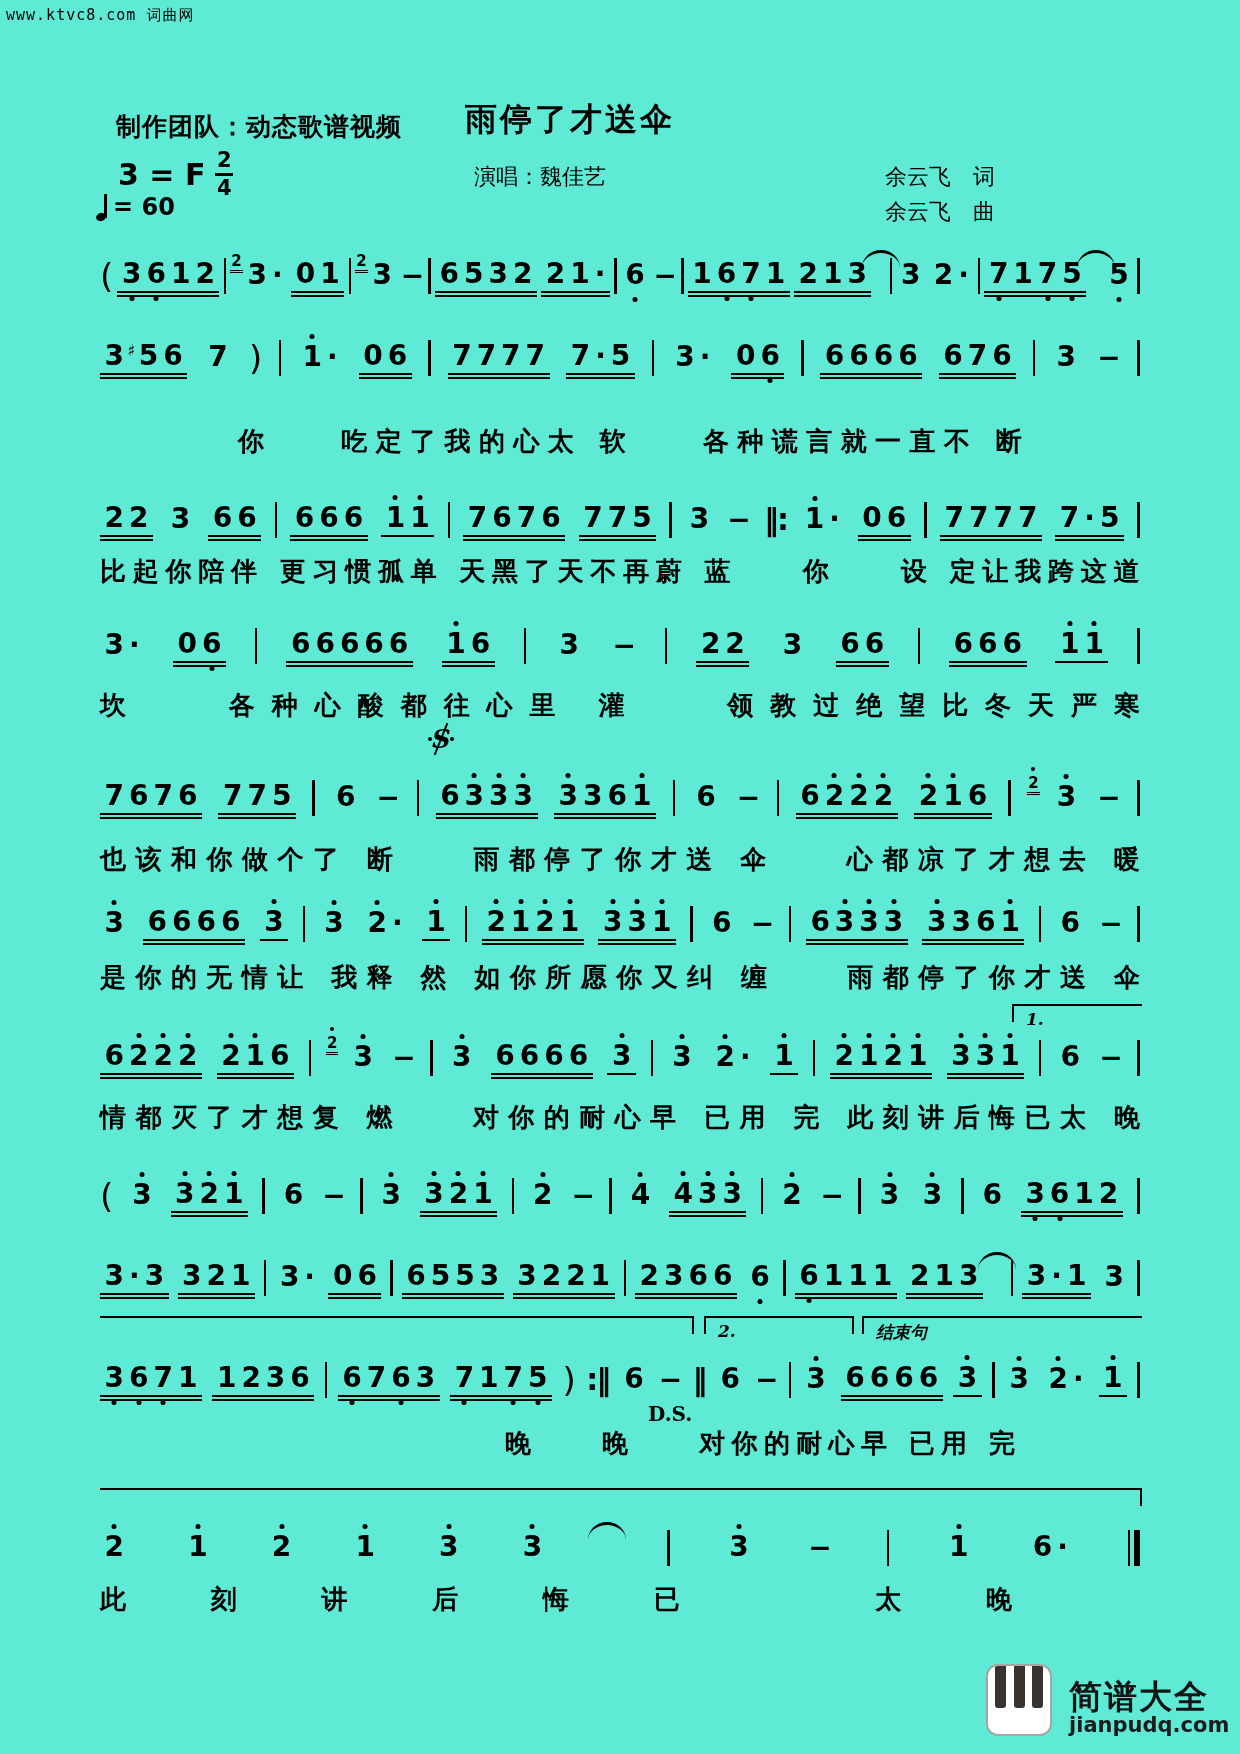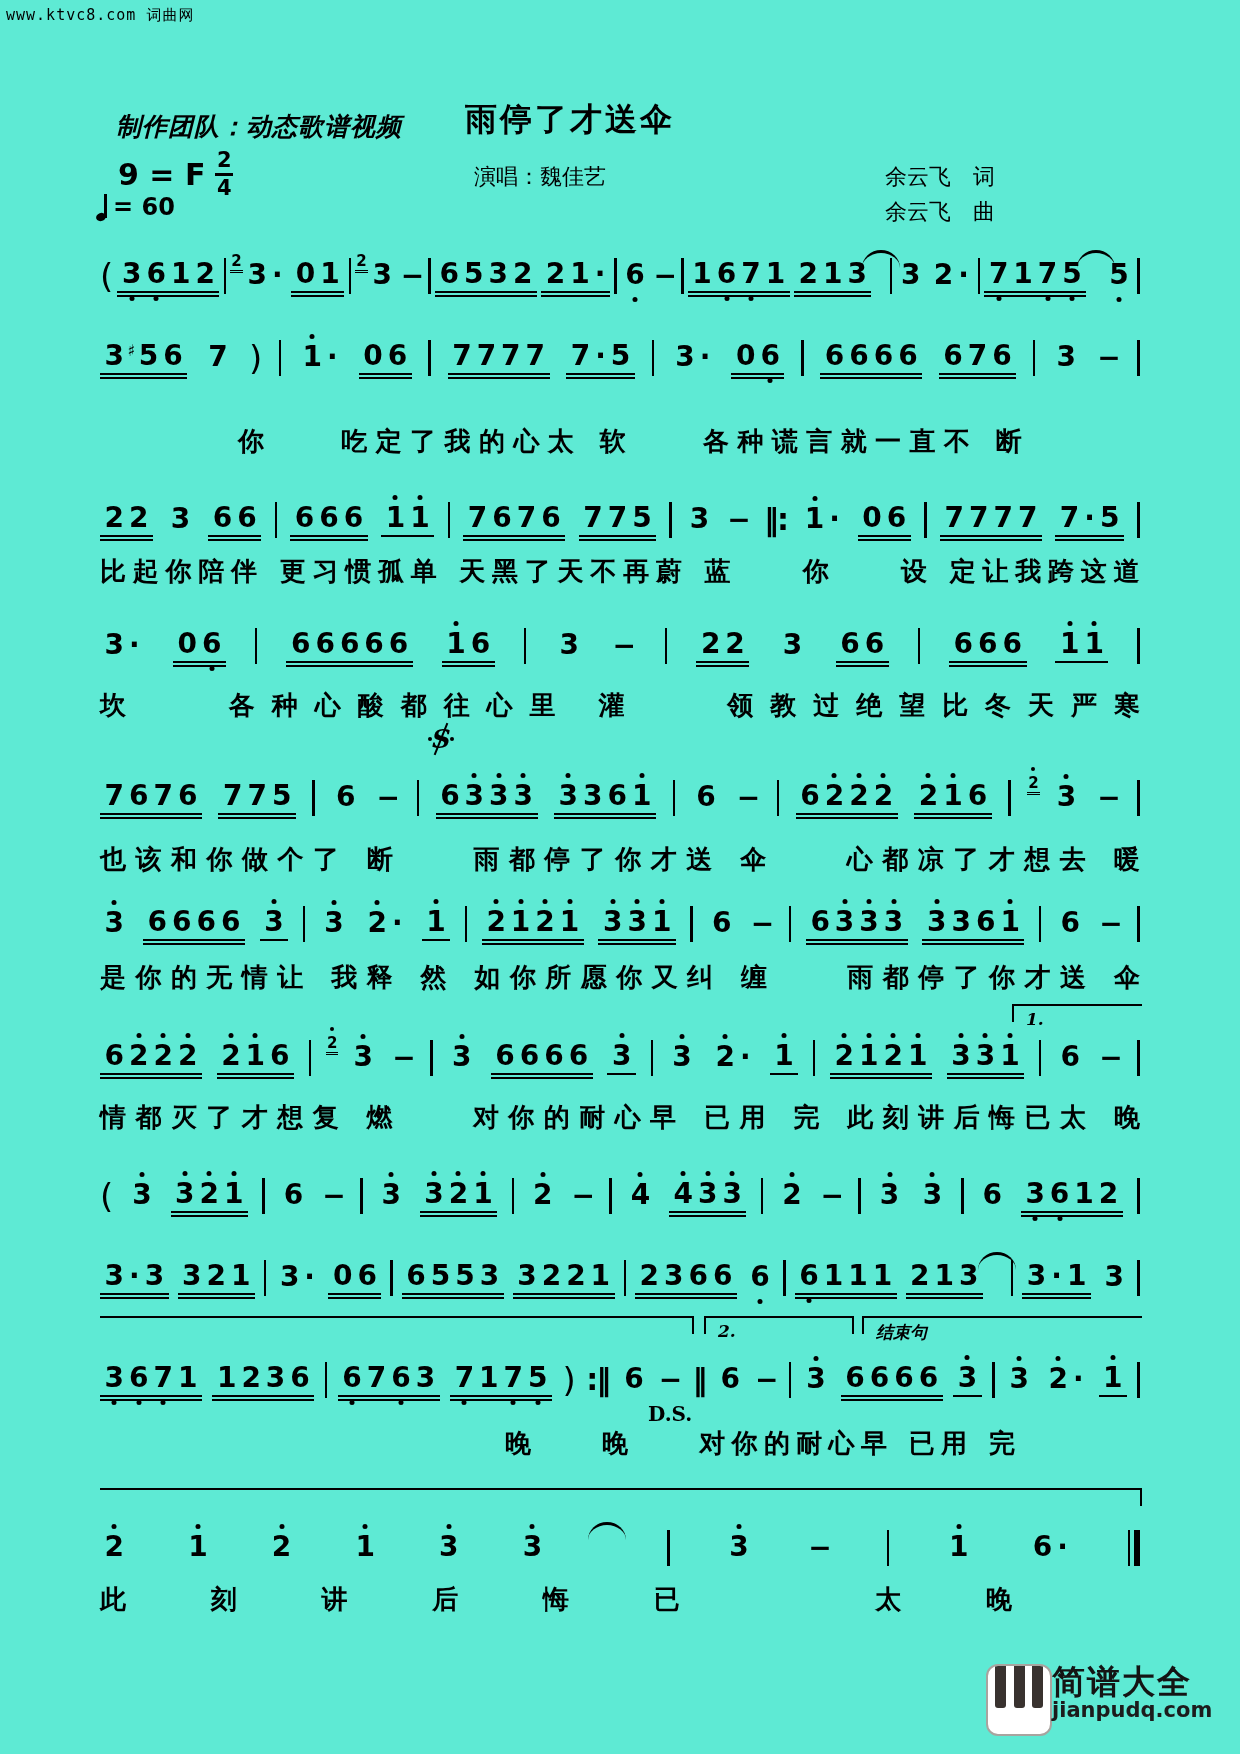--- a/index.html
+++ b/index.html
@@ -1,20 +1,20 @@
 <!DOCTYPE html>
 <html><head>
 <meta charset="utf-8">
 <style>
   html,body{margin:0;padding:0;background:#fff}
   .page{position:relative;width:1240px;height:1754px;background:#5eead4;color:#000;
         font-family:"DejaVu Sans",sans-serif;overflow:hidden}
   .abs{position:absolute}
   .wm{left:6px;top:6px;font-family:"DejaVu Sans Mono",monospace;font-size:15px;letter-spacing:1px}
-  .team{left:116px;top:110px;font-size:25px;font-weight:bold;font-style:italic;letter-spacing:1px}
+  .team{left:116px;top:110px;font-size:25px;font-weight:bold;letter-spacing:1px}
   .title{left:400px;top:98px;width:340px;text-align:center;font-size:32px;font-weight:bold;letter-spacing:3px}
   .keysig{left:118px;top:150px;display:flex;align-items:center;gap:10px;font-size:30px;font-weight:bold}
   .frac{display:inline-flex;flex-direction:column;align-items:center;font-size:21px;font-weight:bold;line-height:1}
   .fbar{width:18px;height:3px;background:#000;margin:2px 0}
   .tempo{left:96px;top:192px;display:flex;align-items:center;font-size:24px;font-weight:bold}
   .qnote{position:relative;width:15px;height:30px;margin-right:2px}
   .qnote::before{content:"";position:absolute;left:0;bottom:1px;width:10px;height:8px;background:#000;border-radius:50%;transform:rotate(-20deg)}
   .qnote::after{content:"";position:absolute;left:8px;bottom:4px;width:2.5px;height:24px;background:#000}
   .singer{left:300px;top:162px;width:480px;text-align:center;font-size:22px}
   .transcriber{left:280px;top:197px;width:560px;text-align:center;font-size:22px}
@@ -60,39 +60,39 @@
           font-family:"DejaVu Serif",serif}
   .ds{font-size:20px;font-weight:bold;font-family:"DejaVu Serif",serif}
   .segno{width:26px;height:32px}
   .sg-s{position:absolute;left:4px;top:0;font-size:26px;font-weight:bold;font-style:italic;
         font-family:"DejaVu Serif",serif}
   .sg-line{position:absolute;left:12px;top:-2px;width:2px;height:34px;background:#000;transform:rotate(22deg)}
   .sg-d1,.sg-d2{position:absolute;width:4px;height:4px;border-radius:50%;background:#000}
   .sg-d1{left:0;top:13px}.sg-d2{right:0;top:13px}
 
   
-  .logo{left:986px;top:1664px;display:flex;align-items:flex-start;gap:0}
+  .logo{left:986px;top:1664px;display:flex;align-items:flex-end;gap:17px}
   .piano{width:62px;height:68px;border:2px solid #a8a49f;border-radius:12px;background:#fff;
          display:flex;justify-content:space-evenly;align-items:flex-start;overflow:hidden}
   .pk{width:11px;height:42px;background:#39322f;border-radius:0 0 3px 3px}
   .logo-cn{font-size:33px;font-weight:bold;color:#141414;letter-spacing:2px;line-height:1.1}
   .logo-url{font-size:21px;color:#1c1c1c;font-weight:600;line-height:1}
 </style>
 </head>
 <body>
 
 <div class="page">
 
   <div class="abs wm">www.ktvc8.com 词曲网</div>
 
   <div class="abs team">制作团队：动态歌谱视频</div>
   <div class="abs title">雨停了才送伞</div>
 
   <div class="abs keysig">
-    <span>9 = F</span>
+    <span>3 = F</span>
     <span class="frac">
       <span>2</span>
       <span class="fbar"></span>
       <span>4</span>
     </span>
   </div>
 
   <div class="abs tempo">
     <span class="qnote"></span>
     <span>= 60</span>

